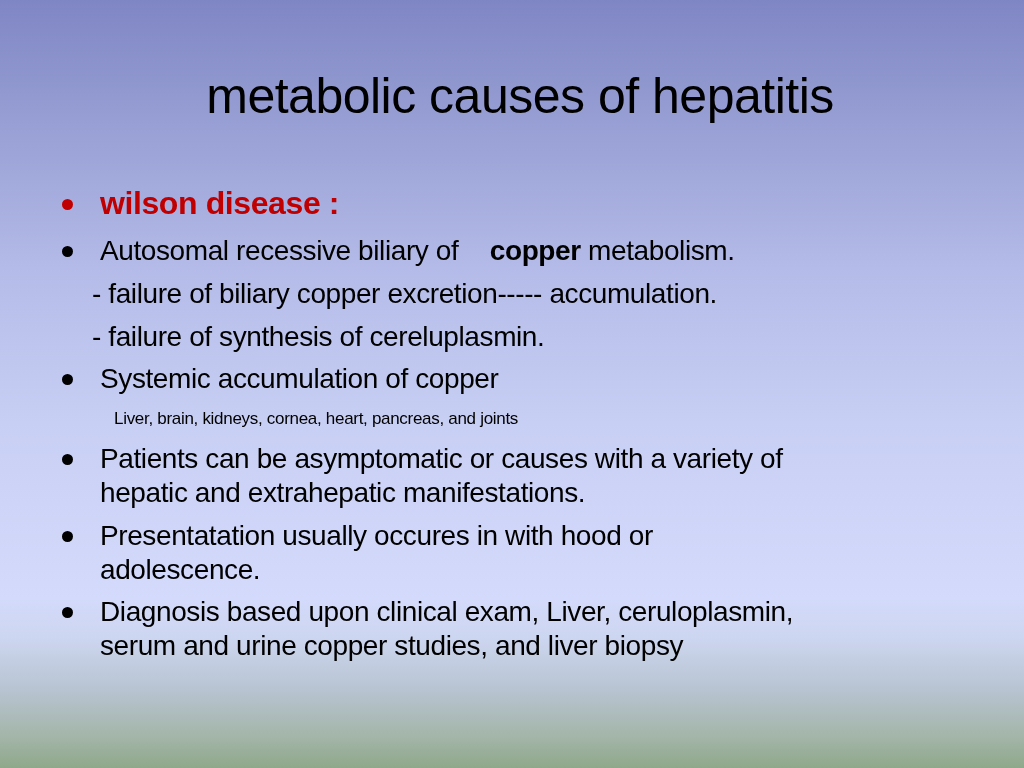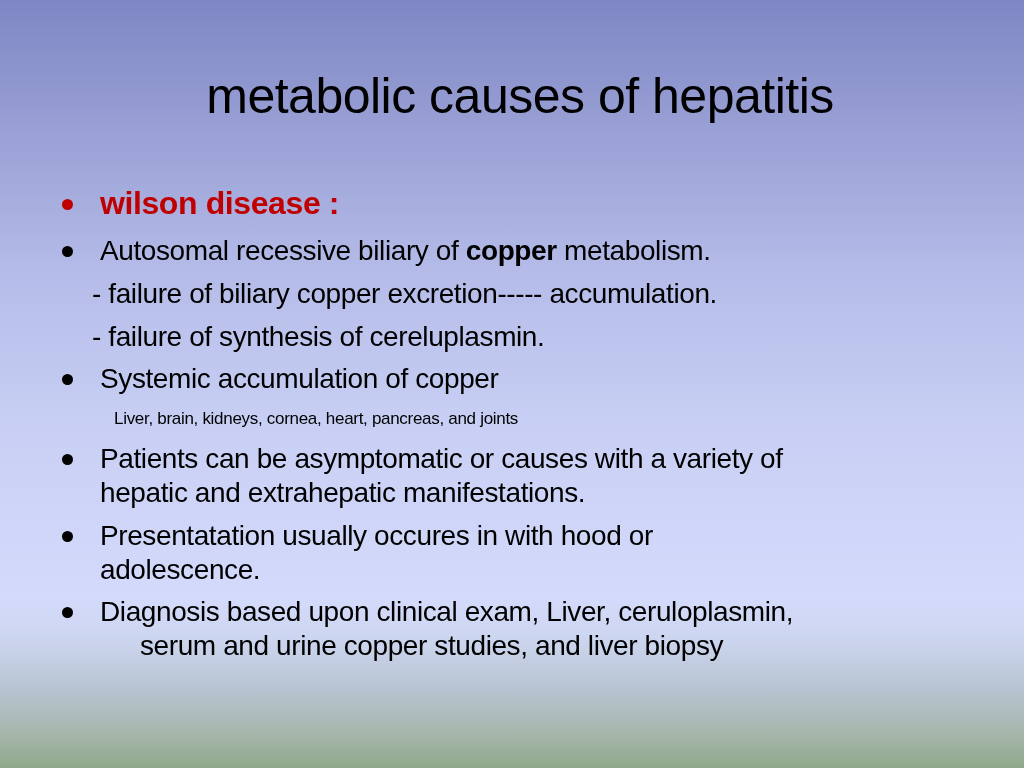--- a/index.html
+++ b/index.html
@@ -25,21 +25,21 @@
   }
   .line { position: absolute; left: 100px; white-space: nowrap; font-size: 28px; line-height: 34px; letter-spacing: -0.4px; }
   .bullet {
     position: absolute; left: 62px; width: 11px; height: 11px; border-radius: 50%;
     background: #000;
   }
   .bullet.red { background: #c00000; }
   .heading { color: #c00000; font-weight: bold; font-size: 32px; line-height: 40px; }
   .sub { left: 92px; }
   .small { left: 114px; font-size: 17px; line-height: 28px; letter-spacing: -0.3px; }
-  b { font-weight: bold; }
+  b { font-weight: bold; margin-left: 24px; }
 </style>
 </head>
 <body>
 
 <div>
   <div class="slide-title">metabolic causes of hepatitis</div>
 
   <span class="bullet red" style="top:199px;"></span>
   <div class="line heading" style="top:183px;">wilson disease :</div>
 
@@ -58,14 +58,14 @@
   <span class="bullet" style="top:454px;"></span>
   <div class="line" style="top:442px;">Patients can be asymptomatic or causes with a variety of</div>
   <div class="line" style="top:476px;">hepatic and extrahepatic manifestations.</div>
 
   <span class="bullet" style="top:531px;"></span>
   <div class="line" style="top:519px;">Presentatation usually occures in with hood or</div>
   <div class="line" style="top:553px;">adolescence.</div>
 
   <span class="bullet" style="top:607px;"></span>
   <div class="line" style="top:595px;">Diagnosis based upon clinical exam, Liver, ceruloplasmin,</div>
-  <div class="line" style="top:629px;margin-left:40px;">serum and urine copper studies, and liver biopsy</div>
+  <div class="line" style="top:629px;">serum and urine copper studies, and liver biopsy</div>
 </div>
 
 </body></html>

